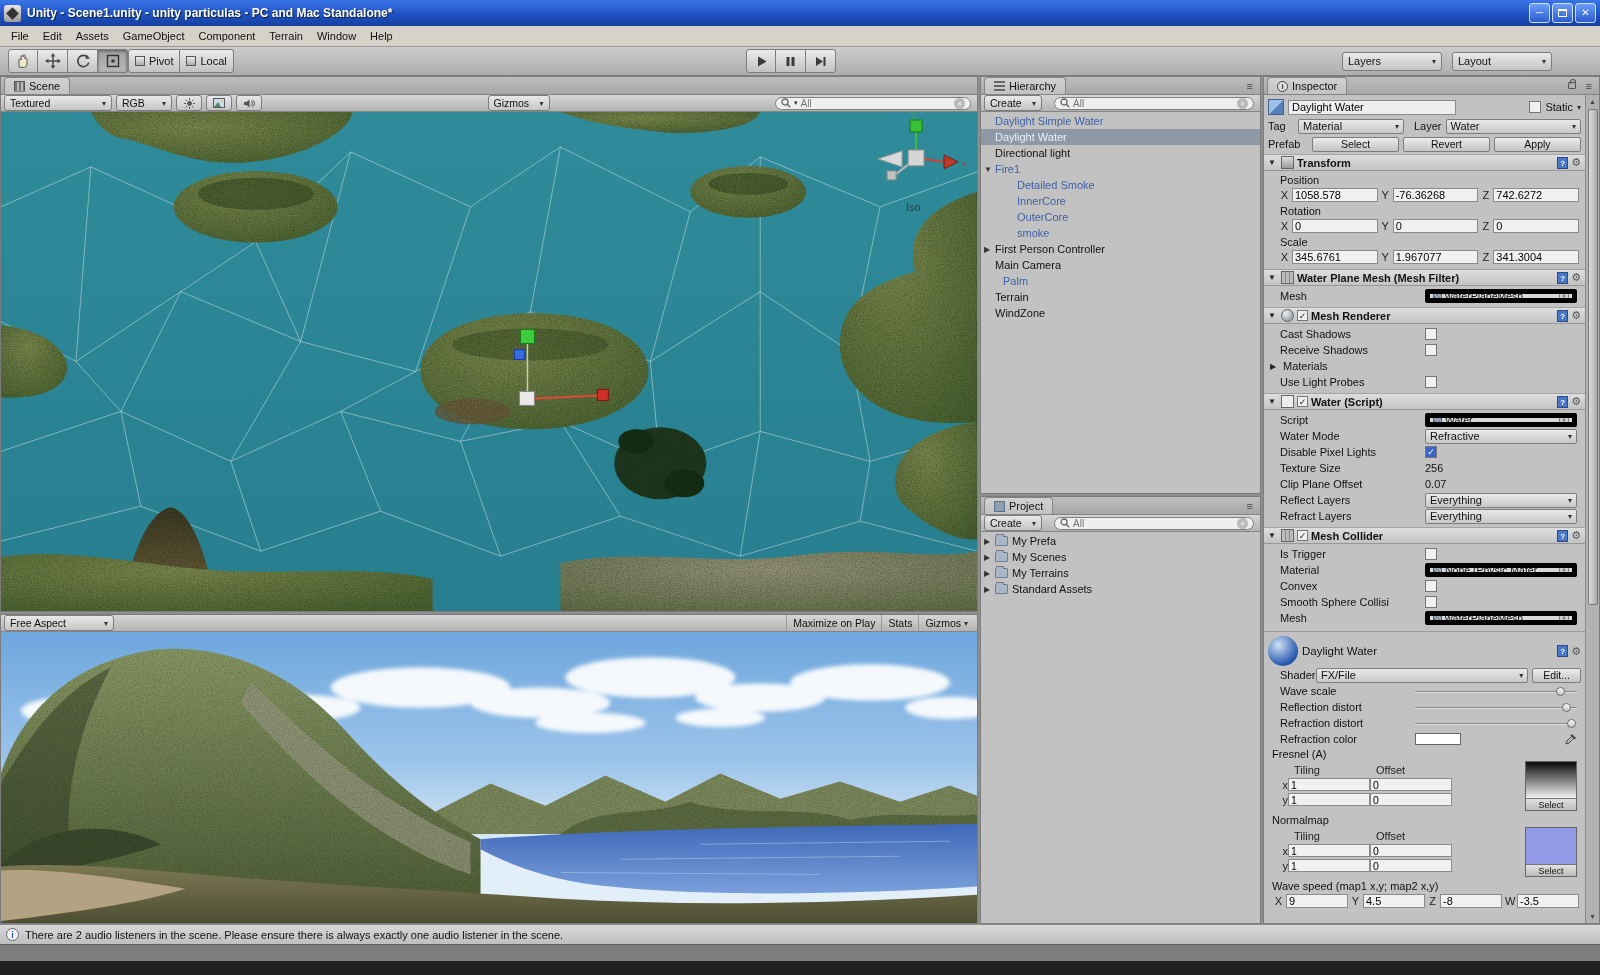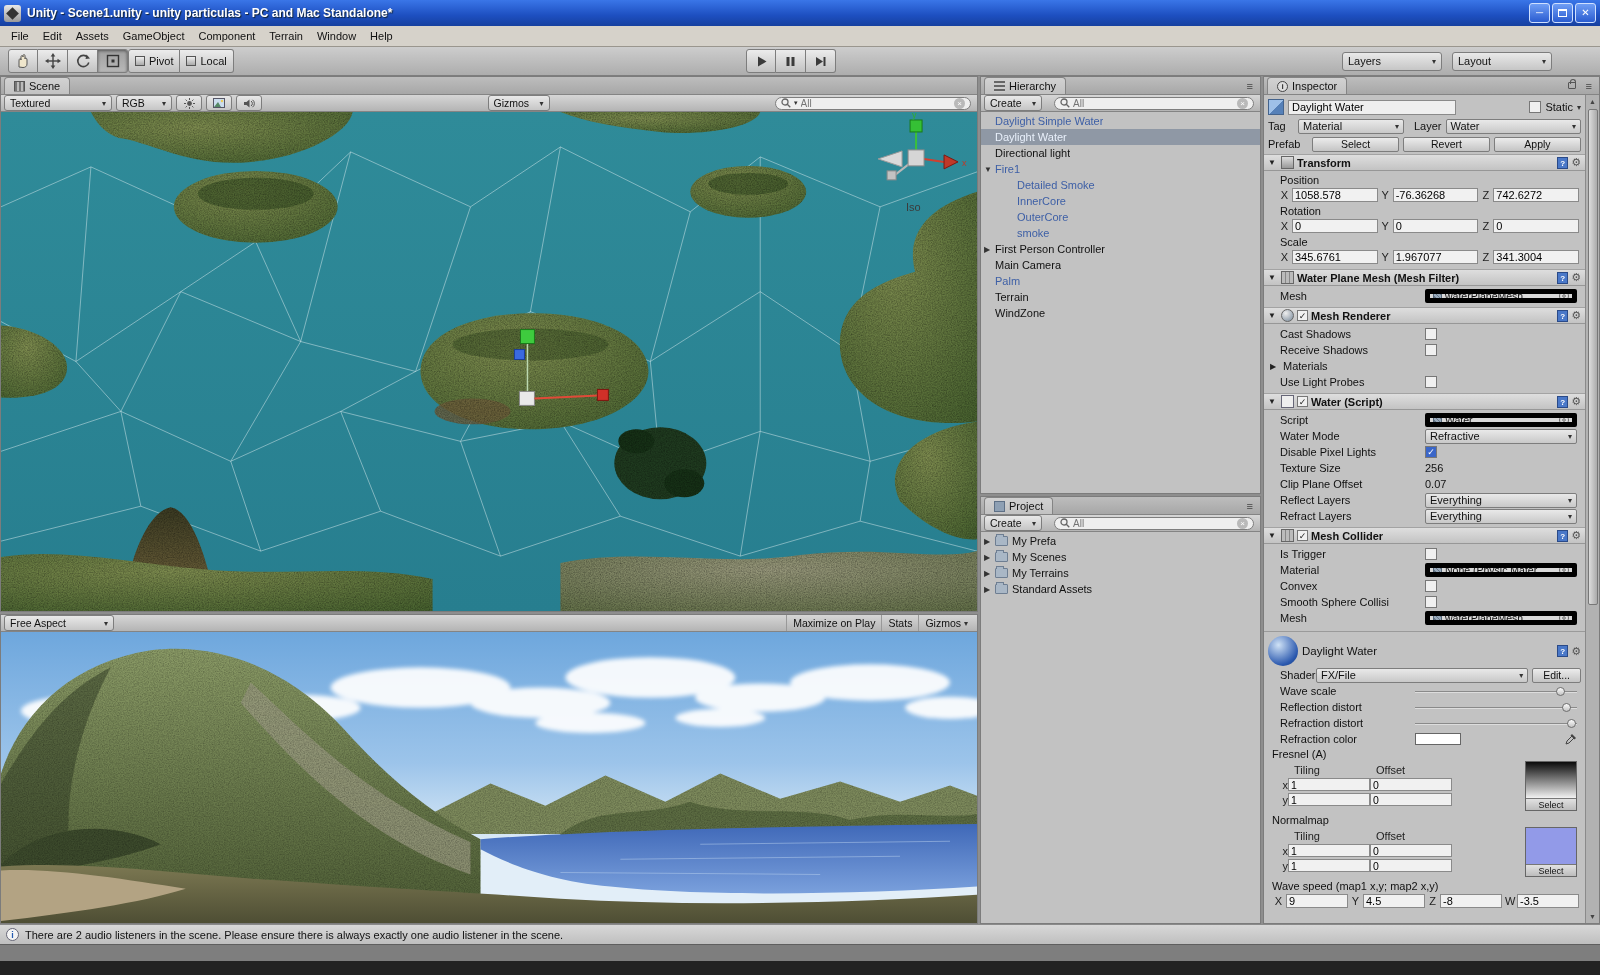--- a/index.html
+++ b/index.html
@@ -563,21 +563,21 @@
             <div class="hrow">
               <span class="fold">▶</span>
               <span class="lbl" style="padding-left: 0px;">First Person Controller</span>
             </div>
             <div class="hrow">
               <span class="fold"></span>
               <span class="lbl" style="padding-left: 0px;">Main Camera</span>
             </div>
             <div class="hrow prefab">
               <span class="fold"></span>
-              <span class="lbl" style="padding-left: 0px;">Palm</span>
+              <span class="lbl" style="padding-left: 0px; margin-left: 8px;">Palm</span>
             </div>
             <div class="hrow">
               <span class="fold"></span>
               <span class="lbl" style="padding-left: 0px;">Terrain</span>
             </div>
             <div class="hrow">
               <span class="fold"></span>
               <span class="lbl" style="padding-left: 0px;">WindZone</span>
             </div>
           </div>

